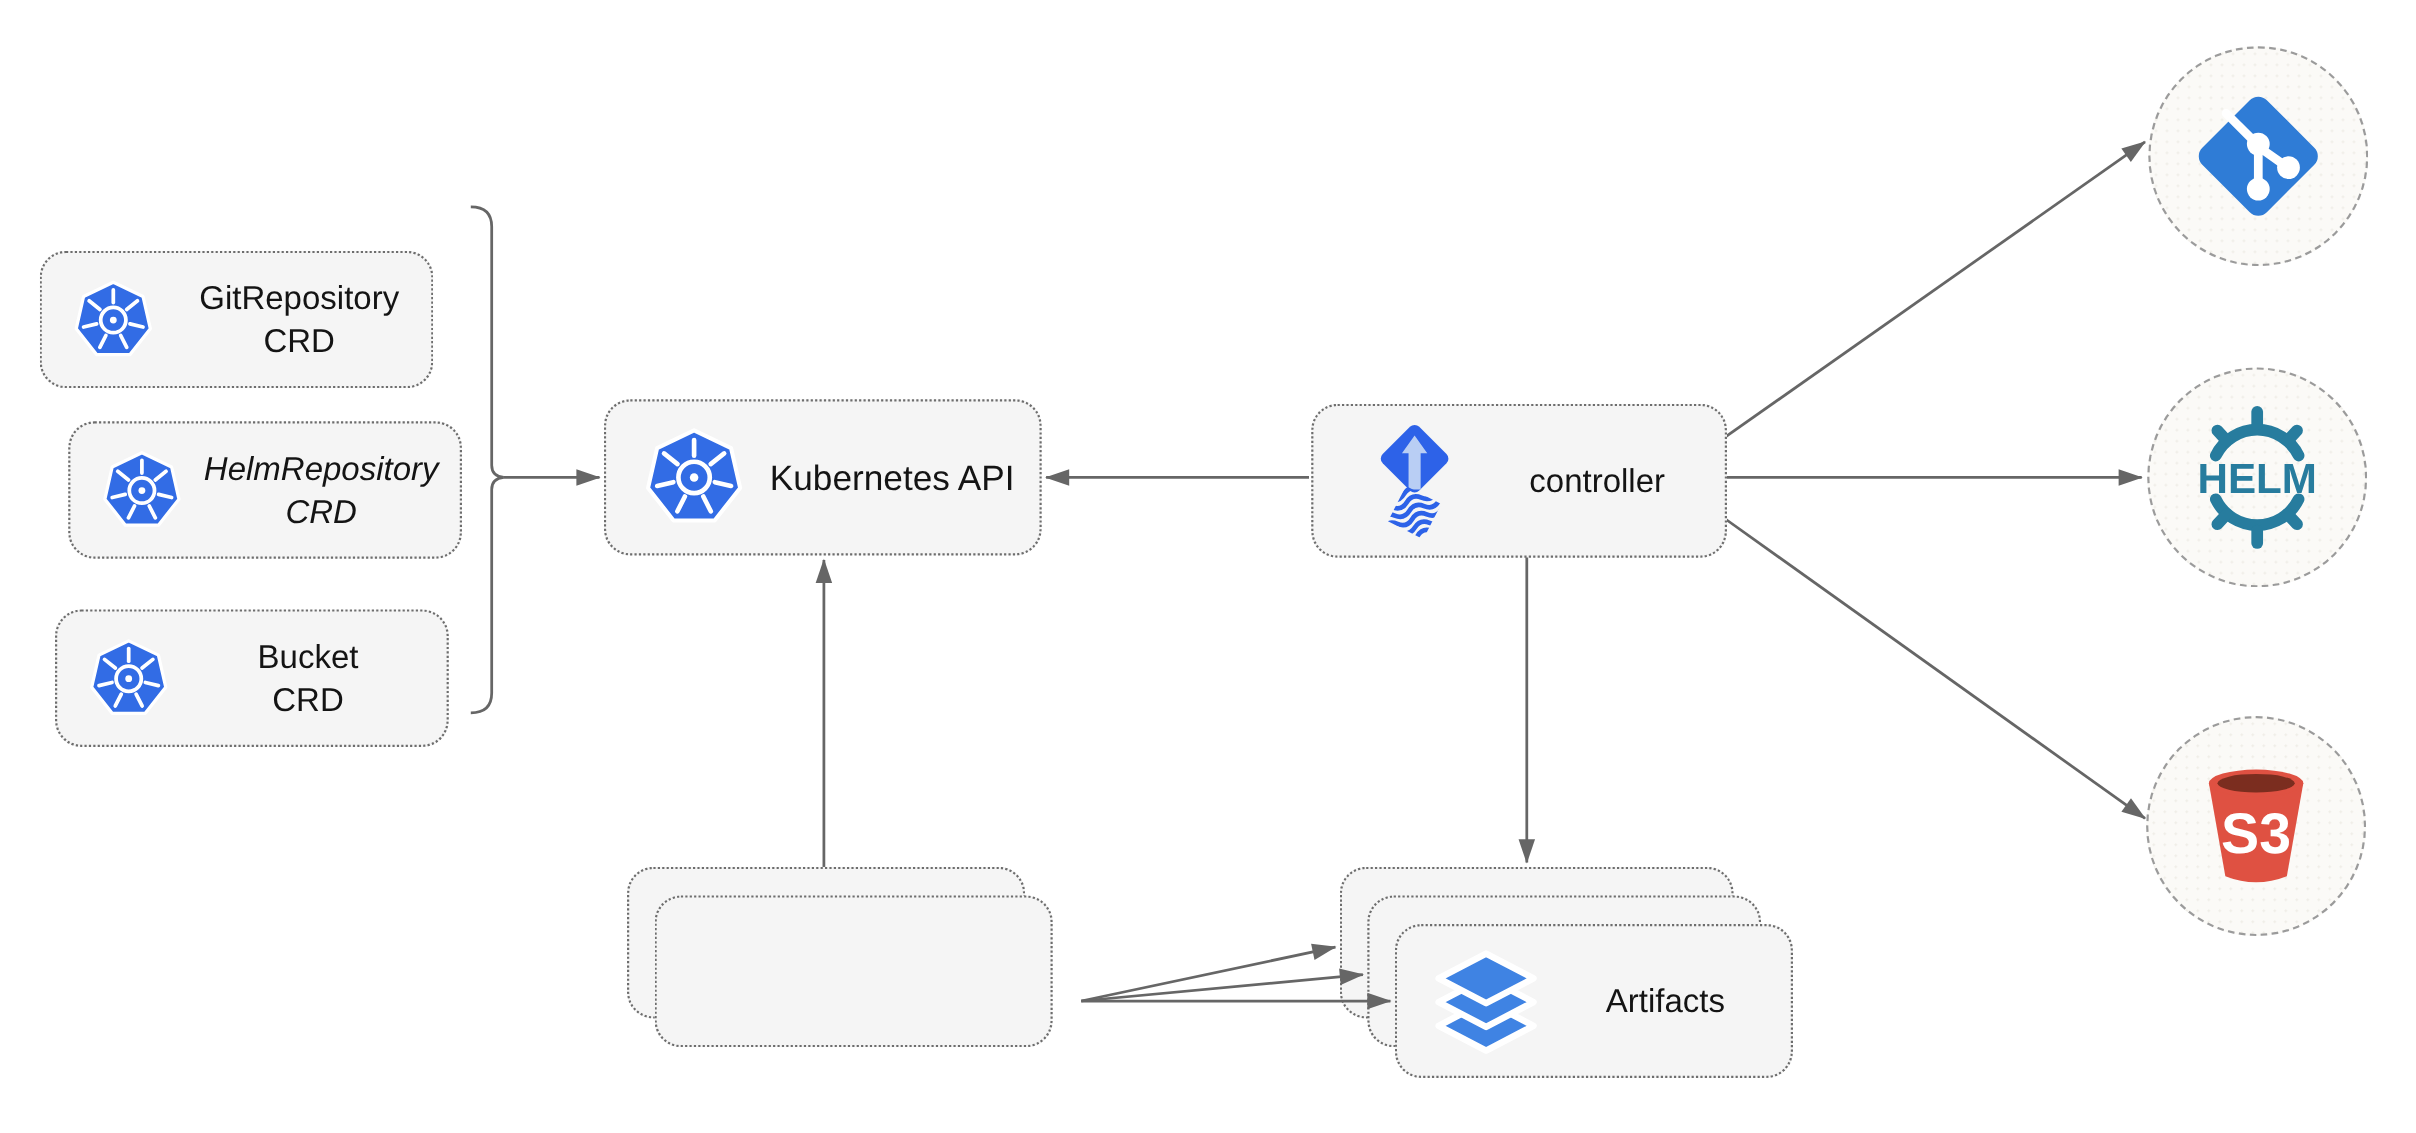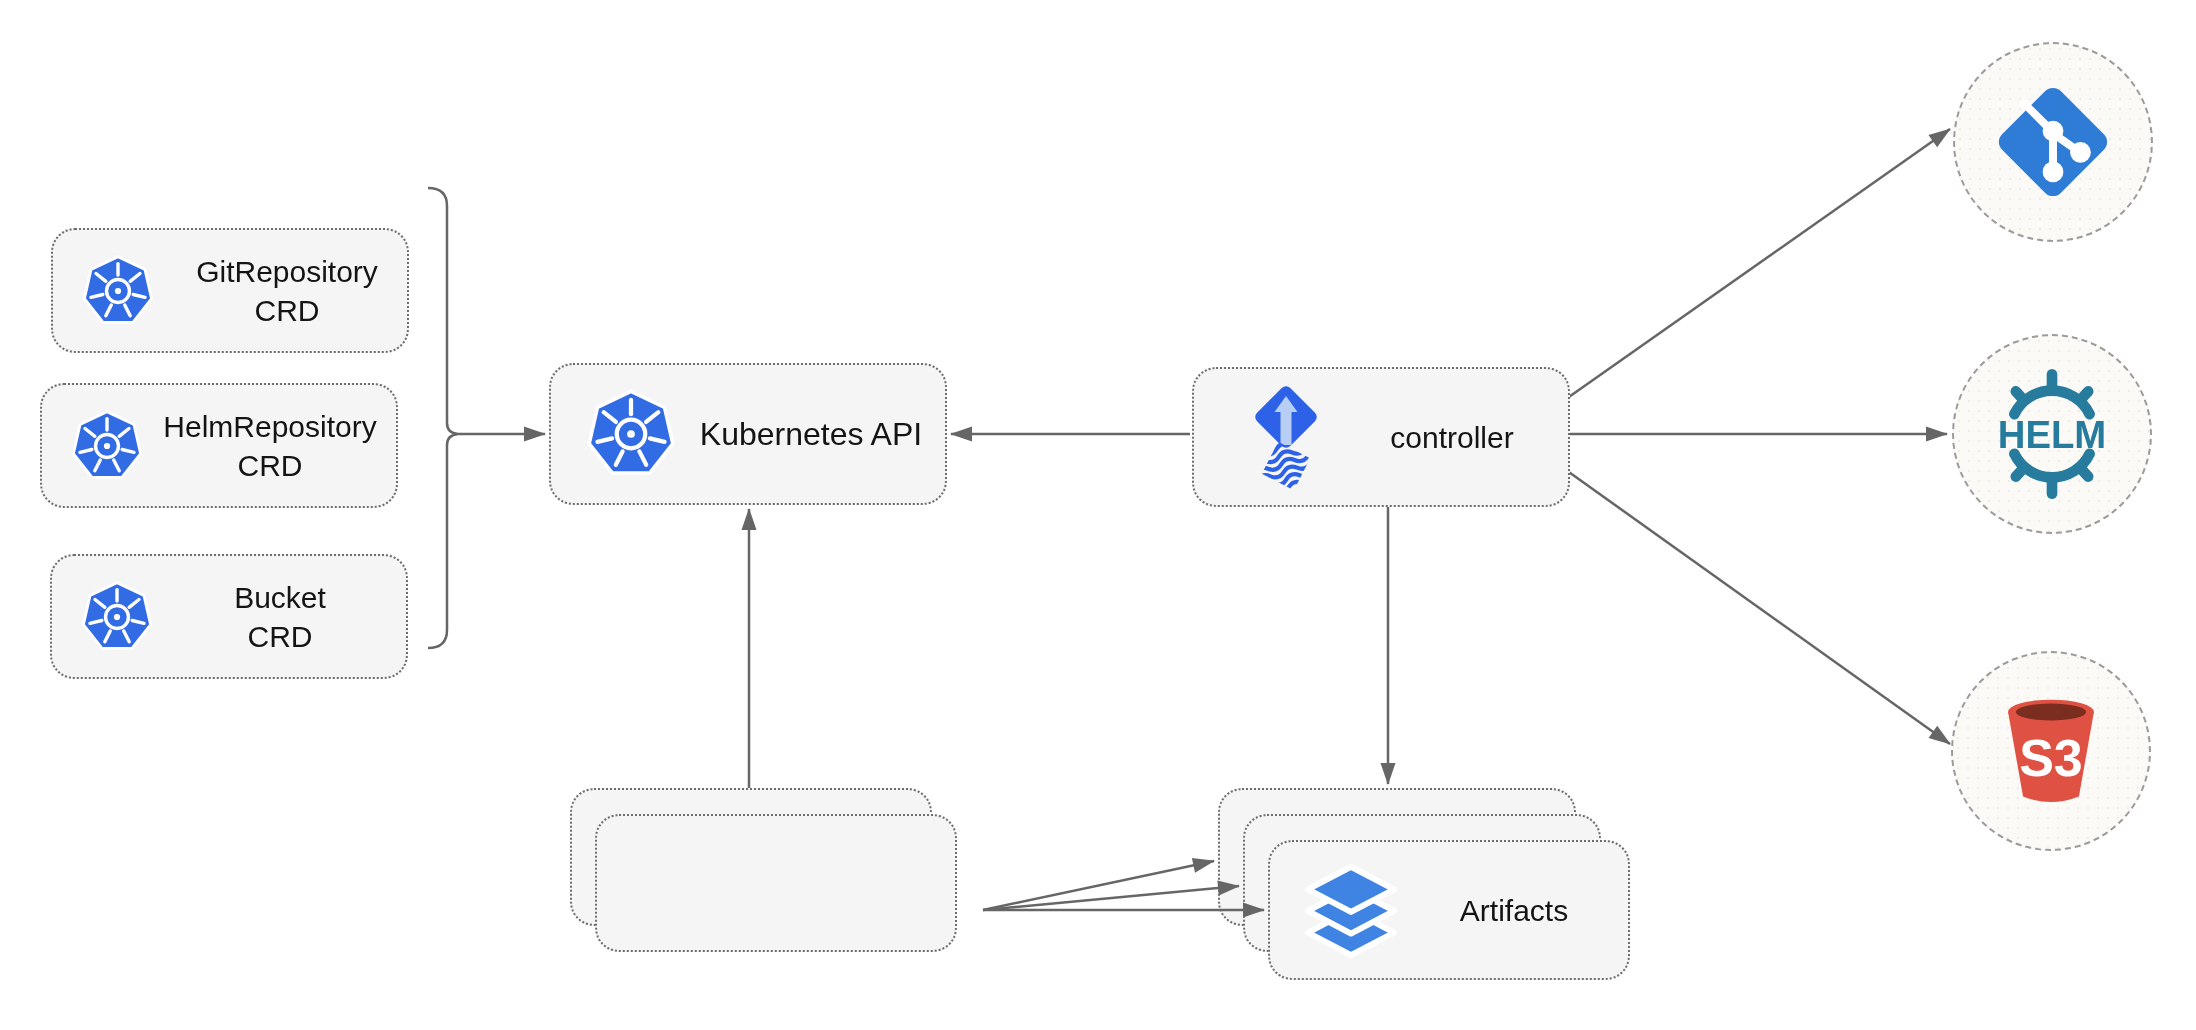--- a/index.html
+++ b/index.html
@@ -151,31 +151,31 @@
       <line x1="749" y1="790" x2="749" y2="509" marker-end="url(#arrow)"></line>
 
       <line x1="1388" y1="505" x2="1388" y2="784" marker-end="url(#arrow)"></line>
 
       <line x1="1566" y1="399" x2="1950" y2="129" marker-end="url(#arrow)"></line>
       <line x1="1570" y1="434" x2="1947" y2="434" marker-end="url(#arrow)"></line>
       <line x1="1566" y1="470" x2="1950" y2="744" marker-end="url(#arrow)"></line>
     </g>
   </svg>
 
-  <div class="node" style="left:51px;top:228px;width:358px;height:125px;padding-left:28px;gap:12px;">
+  <div class="node" style="left:36px;top:228px;width:358px;height:125px;padding-left:28px;gap:12px;">
     <svg class="icon" width="74" height="74">
         <use href="#sym-k8s"></use>
       </svg>
     <div class="label">
       <div>GitRepository</div>
       <div>CRD</div>
     </div>
   </div>
 
-  <div class="node" style="left:40px;top:383px;width:358px;height:125px;padding-left:28px;">
+  <div class="node" style="left:62px;top:383px;width:358px;height:125px;padding-left:28px;font-style:italic;">
     <svg class="icon" width="74" height="74">
         <use href="#sym-k8s"></use>
       </svg>
     <div class="label">
       <div>HelmRepository</div>
       <div>CRD</div>
     </div>
   </div>
 
   <div class="node" style="left:50px;top:554px;width:358px;height:125px;padding-left:28px;">

